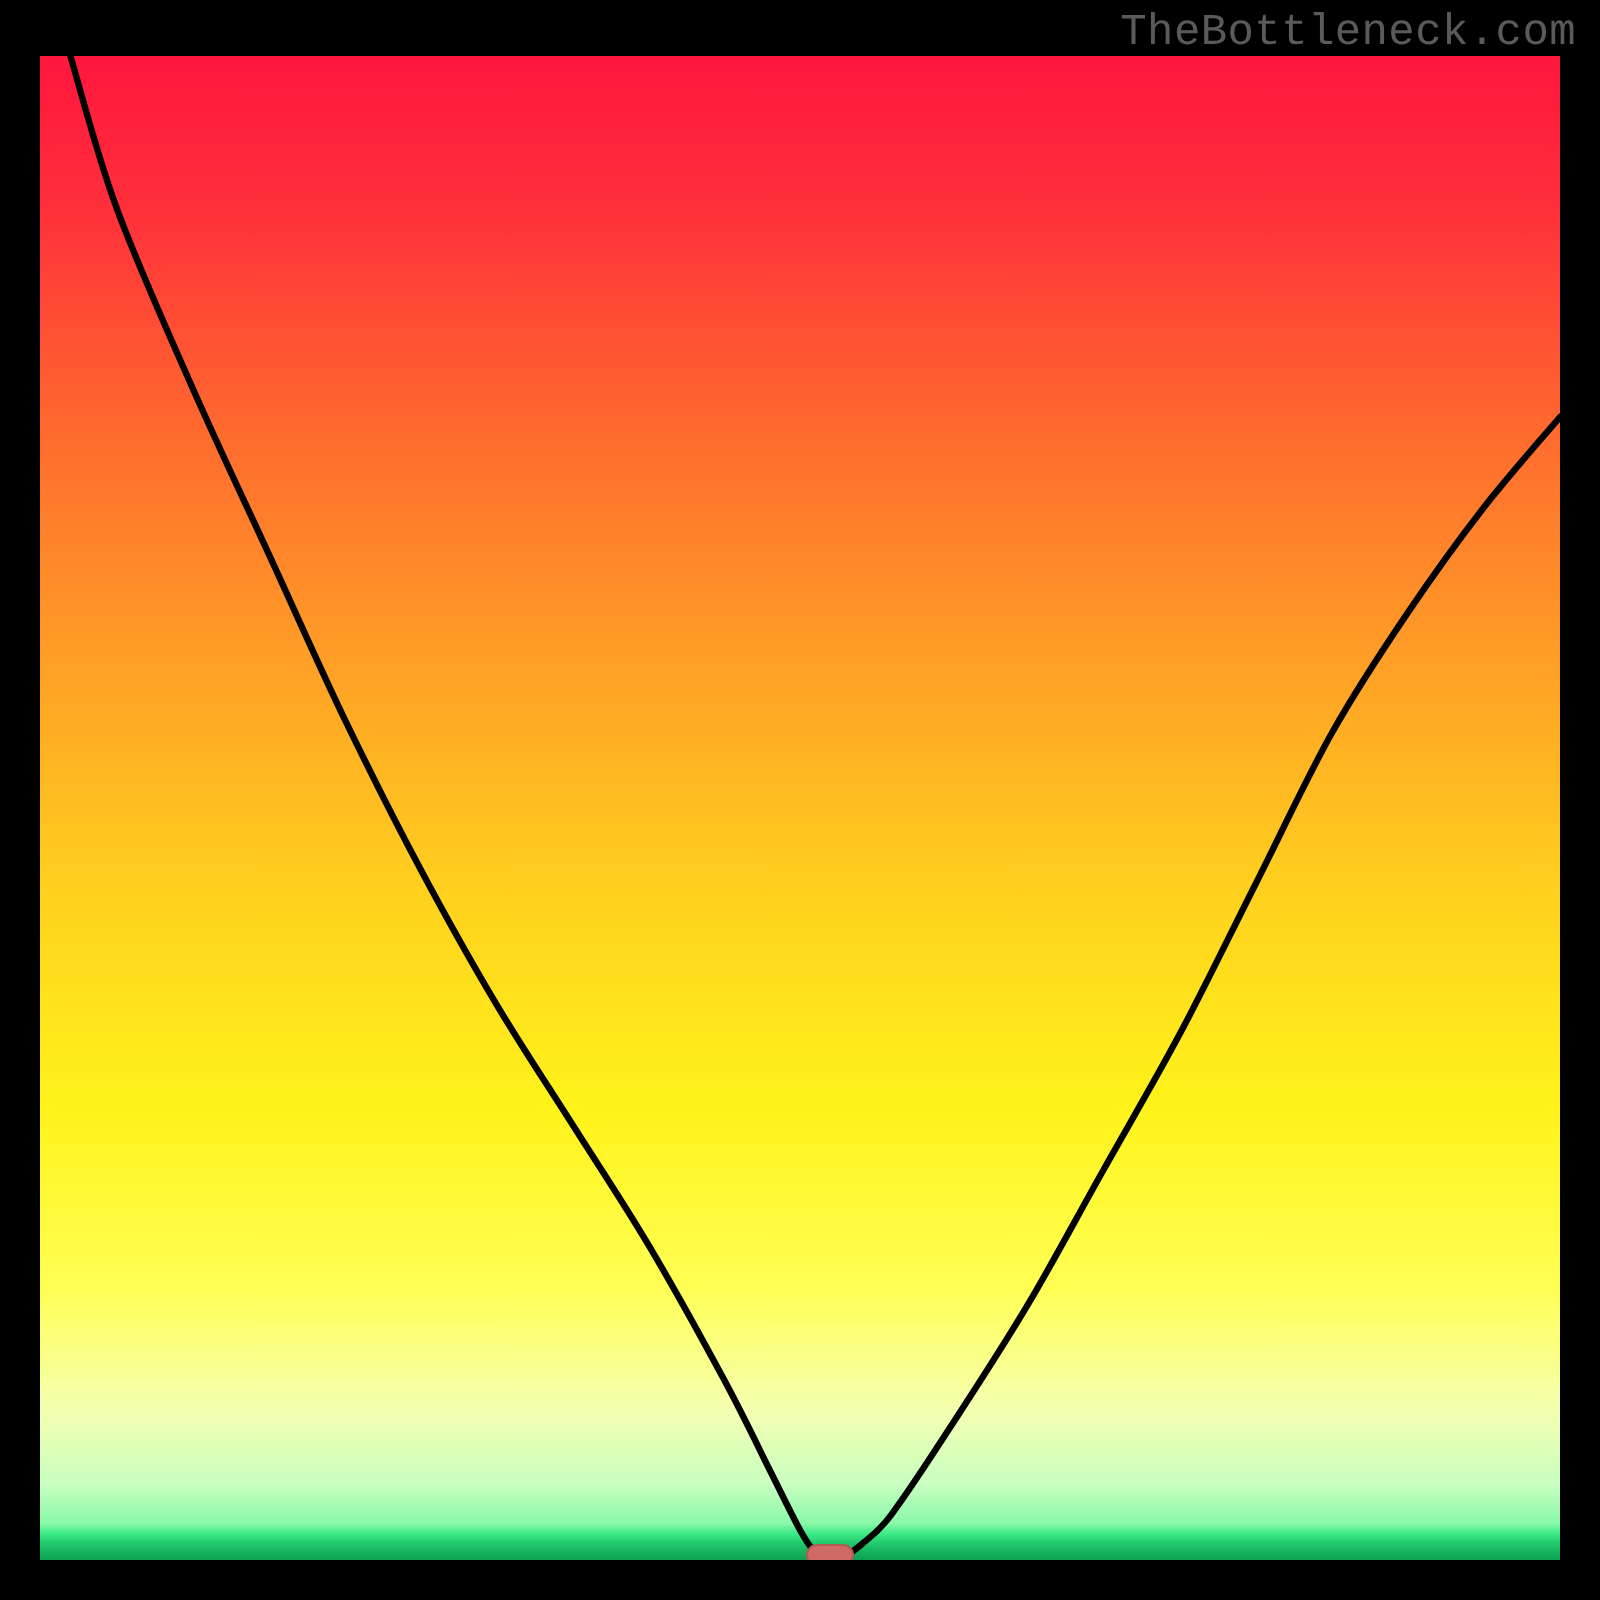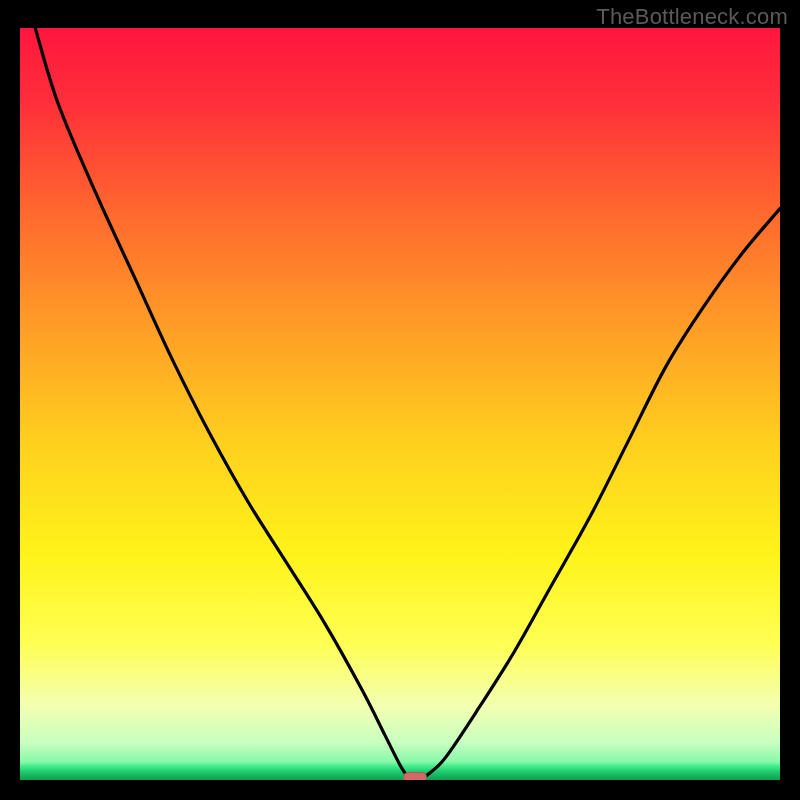--- a/index.html
+++ b/index.html
@@ -9,20 +9,21 @@
     height: 800px;
     overflow: hidden;
     background: #000;
     font-family: Arial, Helvetica, sans-serif;
   }
   .frame {
     position: relative;
     width: 800px;
     height: 720px;
     background: #000;
+    font-family: Liberation Mono, monospace;
   }
   .watermark {
     position: absolute;
     top: 4px;
     right: 12px;
     color: #5a5a5a;
     font-size: 22px;
     font-weight: 500;
     letter-spacing: 0.2px;
     z-index: 10;

